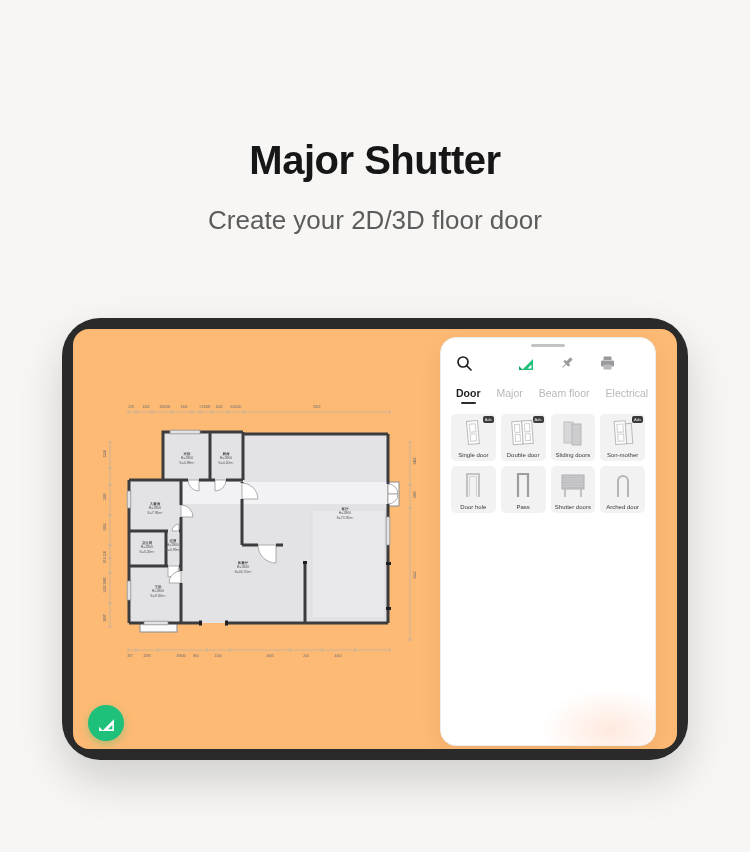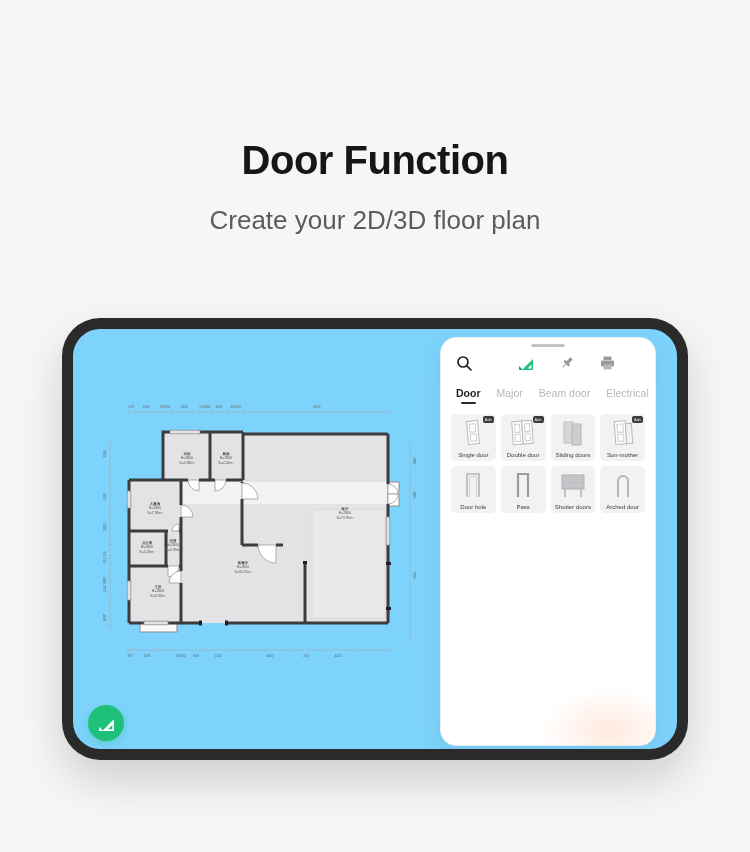--- a/index.html
+++ b/index.html
@@ -7,21 +7,21 @@
     --accent-green:#1fc07a; --dim:#6a6a6e; --muted:#b8b8ba; --ink:#161616;
   }
   *{margin:0;padding:0;box-sizing:border-box;}
   html,body{width:750px;height:852px;}
   body{background:var(--page-bg);font-family:"Liberation Sans",sans-serif;position:relative;overflow:hidden;}
 
   .page-title{position:absolute;left:0;right:0;top:138px;text-align:center;font-size:40px;font-weight:700;color:var(--ink);letter-spacing:-.5px;}
   .page-subtitle{position:absolute;left:0;right:0;top:205px;text-align:center;font-size:26px;font-weight:400;color:#5c5c5c;}
 
   .tablet{position:absolute;left:62px;top:318px;width:626px;height:442px;background:var(--frame);border-radius:38px;padding:11px;box-shadow:0 20px 45px rgba(0,0,0,.16);}
-  .screen{position:relative;width:100%;height:100%;background:#7dd3fc;border-radius:27px;overflow:hidden;}
+  .screen{position:relative;width:100%;height:100%;background:#fdba74;border-radius:16px;overflow:hidden;}
 
   
   .plan{position:absolute;left:27px;top:66px;width:340px;height:280px;}
   .plan svg{position:absolute;left:0;top:0;}
   .dim{position:absolute;font-size:6.5px;color:var(--dim);white-space:nowrap;transform:translate(-50%,-50%) scale(.5);}
   .dimv{position:absolute;font-size:6.5px;color:var(--dim);white-space:nowrap;transform:translate(-50%,-50%) rotate(-90deg) scale(.5);}
   .room-label{position:absolute;text-align:center;color:#55555a;font-size:7px;line-height:1.3;white-space:nowrap;transform:translate(-50%,-50%) scale(.5);}
   .room-label .rn{font-weight:700;color:#47474c;}
 
   
@@ -39,22 +39,22 @@
   .card{position:relative;height:47px;background:#f2f2f3;border-radius:5px;display:flex;flex-direction:column;align-items:center;justify-content:flex-end;padding-bottom:3px;}
   .card .thumb{position:absolute;top:4px;left:50%;transform:translateX(-50%);}
   .card .lbl{font-size:6px;color:#3a3a3a;line-height:1;}
   .badge{position:absolute;top:2px;right:2px;background:#3b3b3d;color:#e8e8e8;font-size:4px;line-height:1;padding:1.5px 2px;border-radius:2px;}
 
   .app-logo{position:absolute;left:15px;bottom:8px;width:36px;height:36px;border-radius:50%;background:var(--accent-green);display:flex;align-items:center;justify-content:center;box-shadow:0 3px 8px rgba(31,192,122,.35);}
 </style>
 </head>
 <body>
 
-<h1 class="page-title">Door Function</h1>
-<p class="page-subtitle">Create your 2D/3D floor plan</p>
+<h1 class="page-title">Major Shutter</h1>
+<p class="page-subtitle">Create your 2D/3D floor door</p>
 
 <div class="tablet">
   <div class="screen">
 
     <div class="plan">
       <svg width="340" height="280" viewBox="0 0 340 280">
 
         <rect x="63" y="37" width="80" height="48" fill="#e3e3e5"></rect>
         <rect x="29" y="85" width="259" height="143" fill="#e3e3e5"></rect>
         <rect x="143" y="39" width="145" height="48" fill="#e3e3e5"></rect>
@@ -229,21 +229,21 @@
                 <rect x="2" y="5.5" width="13" height="6" rx="1.2"></rect>
                 <rect x="4.5" y="9.5" width="8" height="5" rx="0.6" fill="#b9b9bc"></rect>
               </svg>
           </span>
         </span>
       </div>
 
       <div class="tabs">
         <span class="tab active"><span>Door</span><span class="tab-line"></span></span>
         <span class="tab"><span>Major</span></span>
-        <span class="tab"><span>Beam door</span></span>
+        <span class="tab"><span>Beam floor</span></span>
         <span class="tab"><span>Electrical</span></span>
 
       </div>
 
       <div class="grid">
         <div class="card">
           <span class="badge">Ads</span>
           <span class="thumb"><svg width="26" height="30" viewBox="0 0 26 30">
                 <g transform="rotate(-5 13 15)">
                   <rect x="7.5" y="3" width="11" height="23" fill="#fdfdfd" stroke="#b9b9bc"></rect>

